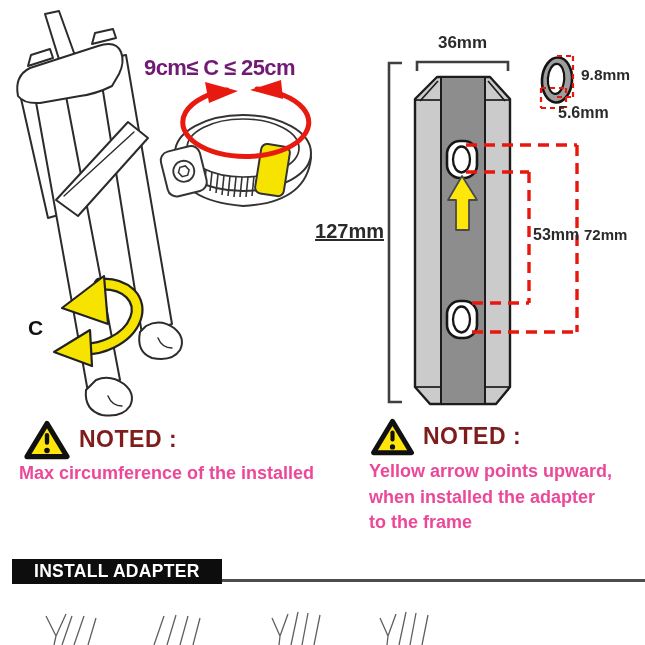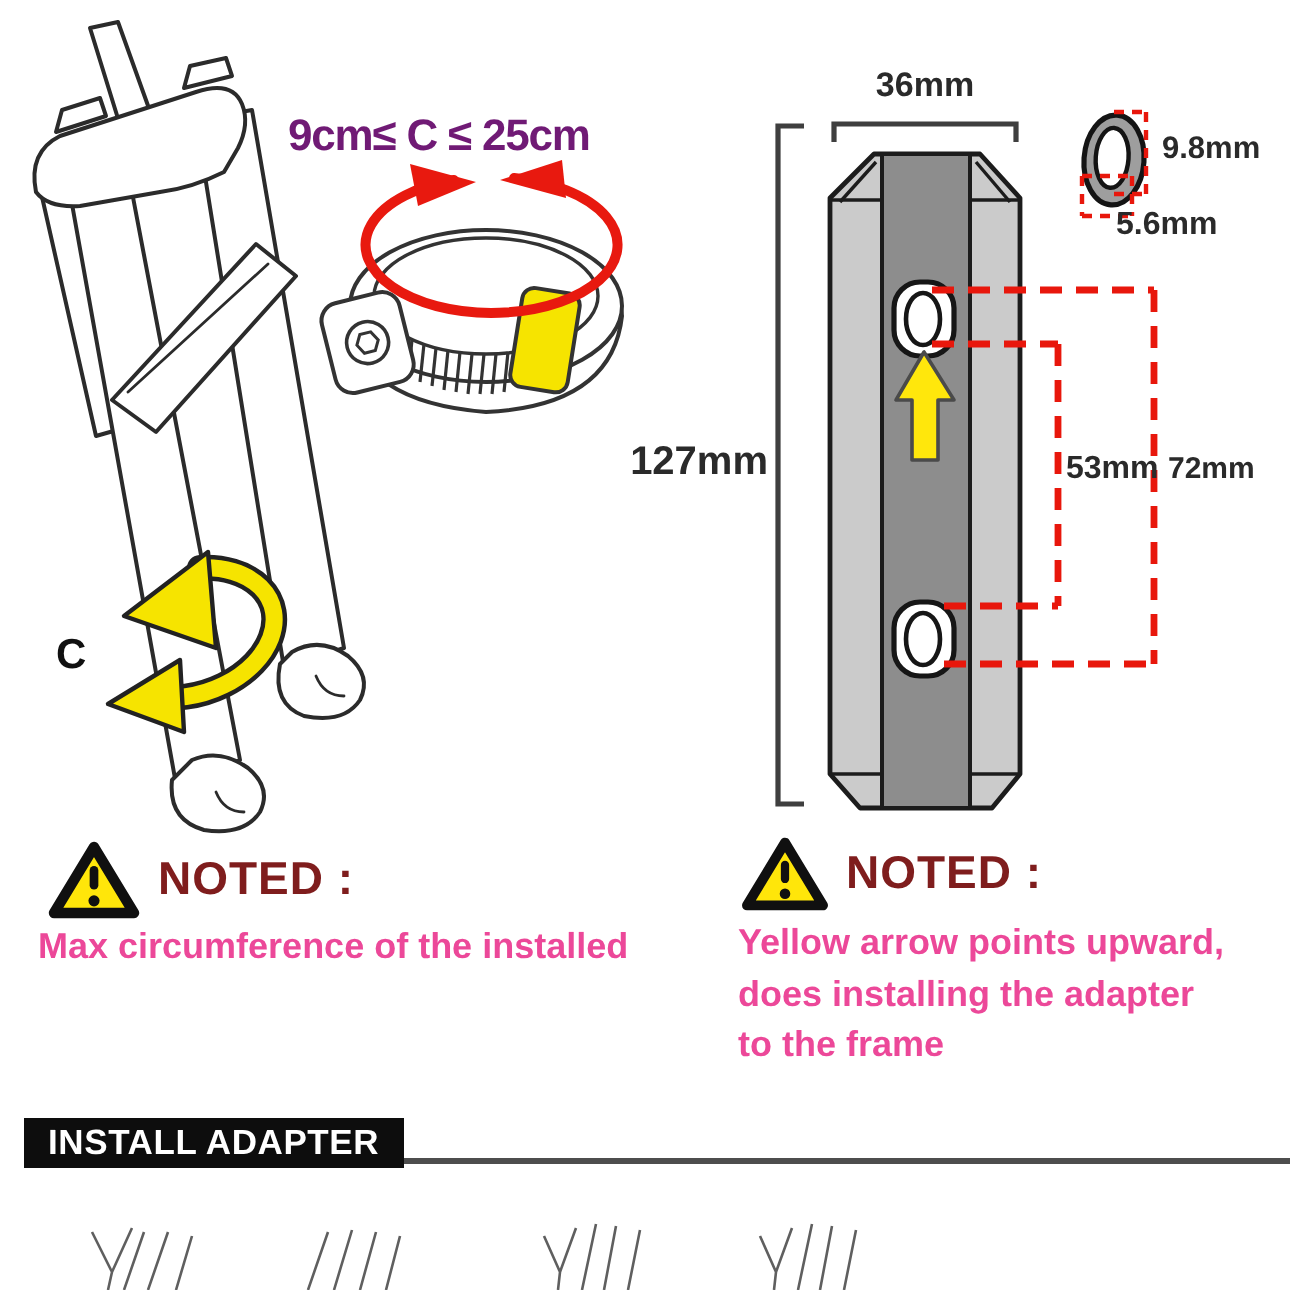--- a/index.html
+++ b/index.html
@@ -3,34 +3,34 @@
 <meta charset="utf-8">
 <style>
   html,body{margin:0;padding:0;}
   body{width:645px;height:645px;position:relative;background:#ffffff;overflow:hidden;
        font-family:"Liberation Sans", sans-serif;}
   .abs{position:absolute;}
   .lbl{font-weight:bold;color:#2a2a2a;white-space:nowrap;}
   #range-label{left:144px;top:55px;font-size:22px;letter-spacing:-0.6px;color:#701a75;}
   #c-label{left:28px;top:316px;font-size:21px;color:#101010;}
   #dim-36{left:417px;top:33px;width:91px;text-align:center;font-size:17px;}
-  #dim-127{left:314px;top:220px;width:70px;text-align:right;font-size:20px;}
+  #dim-127{left:314px;top:220px;width:70px;text-align:right;font-size:20px;text-decoration:underline;}
   #dim-98{left:581px;top:66px;font-size:15.5px;}
   #dim-56{left:558px;top:104px;font-size:16px;}
   #dim-53{left:533px;top:226px;font-size:16px;}
   #dim-72{left:584px;top:226px;font-size:15px;}
   .note-heading{font-size:23px;font-weight:bold;color:#7f1d1d;letter-spacing:0.5px;}
   .note-line{font-size:18px;line-height:25.5px;font-weight:bold;color:#ec4899;white-space:nowrap;}
   #note-left-heading{left:79px;top:426px;}
   #note-left-body{left:19px;top:461px;}
   #note-right-heading{left:423px;top:423px;}
   #note-right-body{left:369px;top:459px;}
   #divider{left:14px;top:579px;width:631px;height:3px;background:#4d4d4d;}
   #banner{left:12px;top:559px;height:25px;background:#0d0d0d;color:#ffffff;
-          display:inline-flex;align-items:center;padding:0 12px;font-size:17.5px;
+          display:inline-flex;align-items:center;padding:0 22px;font-size:17.5px;
           font-weight:bold;letter-spacing:0.3px;z-index:2;}
   #art{left:0;top:0;}
 </style>
 </head>
 <body>
 
 <svg id="art" class="abs" width="645" height="645" viewBox="0 0 645 645">
 
   <g fill="#ffffff" stroke="#2b2b2b" stroke-width="2" stroke-linejoin="round" stroke-linecap="round">
     <path d="M20,94 L34,90 L62,214 L48,218 Z"></path>
@@ -179,18 +179,18 @@
 </div>
 
 <svg class="abs" style="left:371px;top:418px;" width="43" height="38" viewBox="0 0 52 46">
   <path d="M26,4 L49,42 L3,42 Z" fill="#ffe60a" stroke="#101010" stroke-width="6" stroke-linejoin="round"></path>
   <rect x="23.5" y="15" width="5" height="13.5" rx="2.5" fill="#101010"></rect>
   <circle cx="26" cy="35" r="3.2" fill="#101010"></circle>
 </svg>
 <div id="note-right-heading" class="abs note-heading">NOTED :</div>
 <div id="note-right-body" class="abs">
   <div class="note-line">Yellow arrow points upward,</div>
-  <div class="note-line">does installing the adapter</div>
+  <div class="note-line">when installed the adapter</div>
   <div class="note-line">to the frame</div>
 </div>
 
 <div id="divider" class="abs"></div>
 <div id="banner" class="abs">INSTALL ADAPTER</div>
 
 </body></html>

